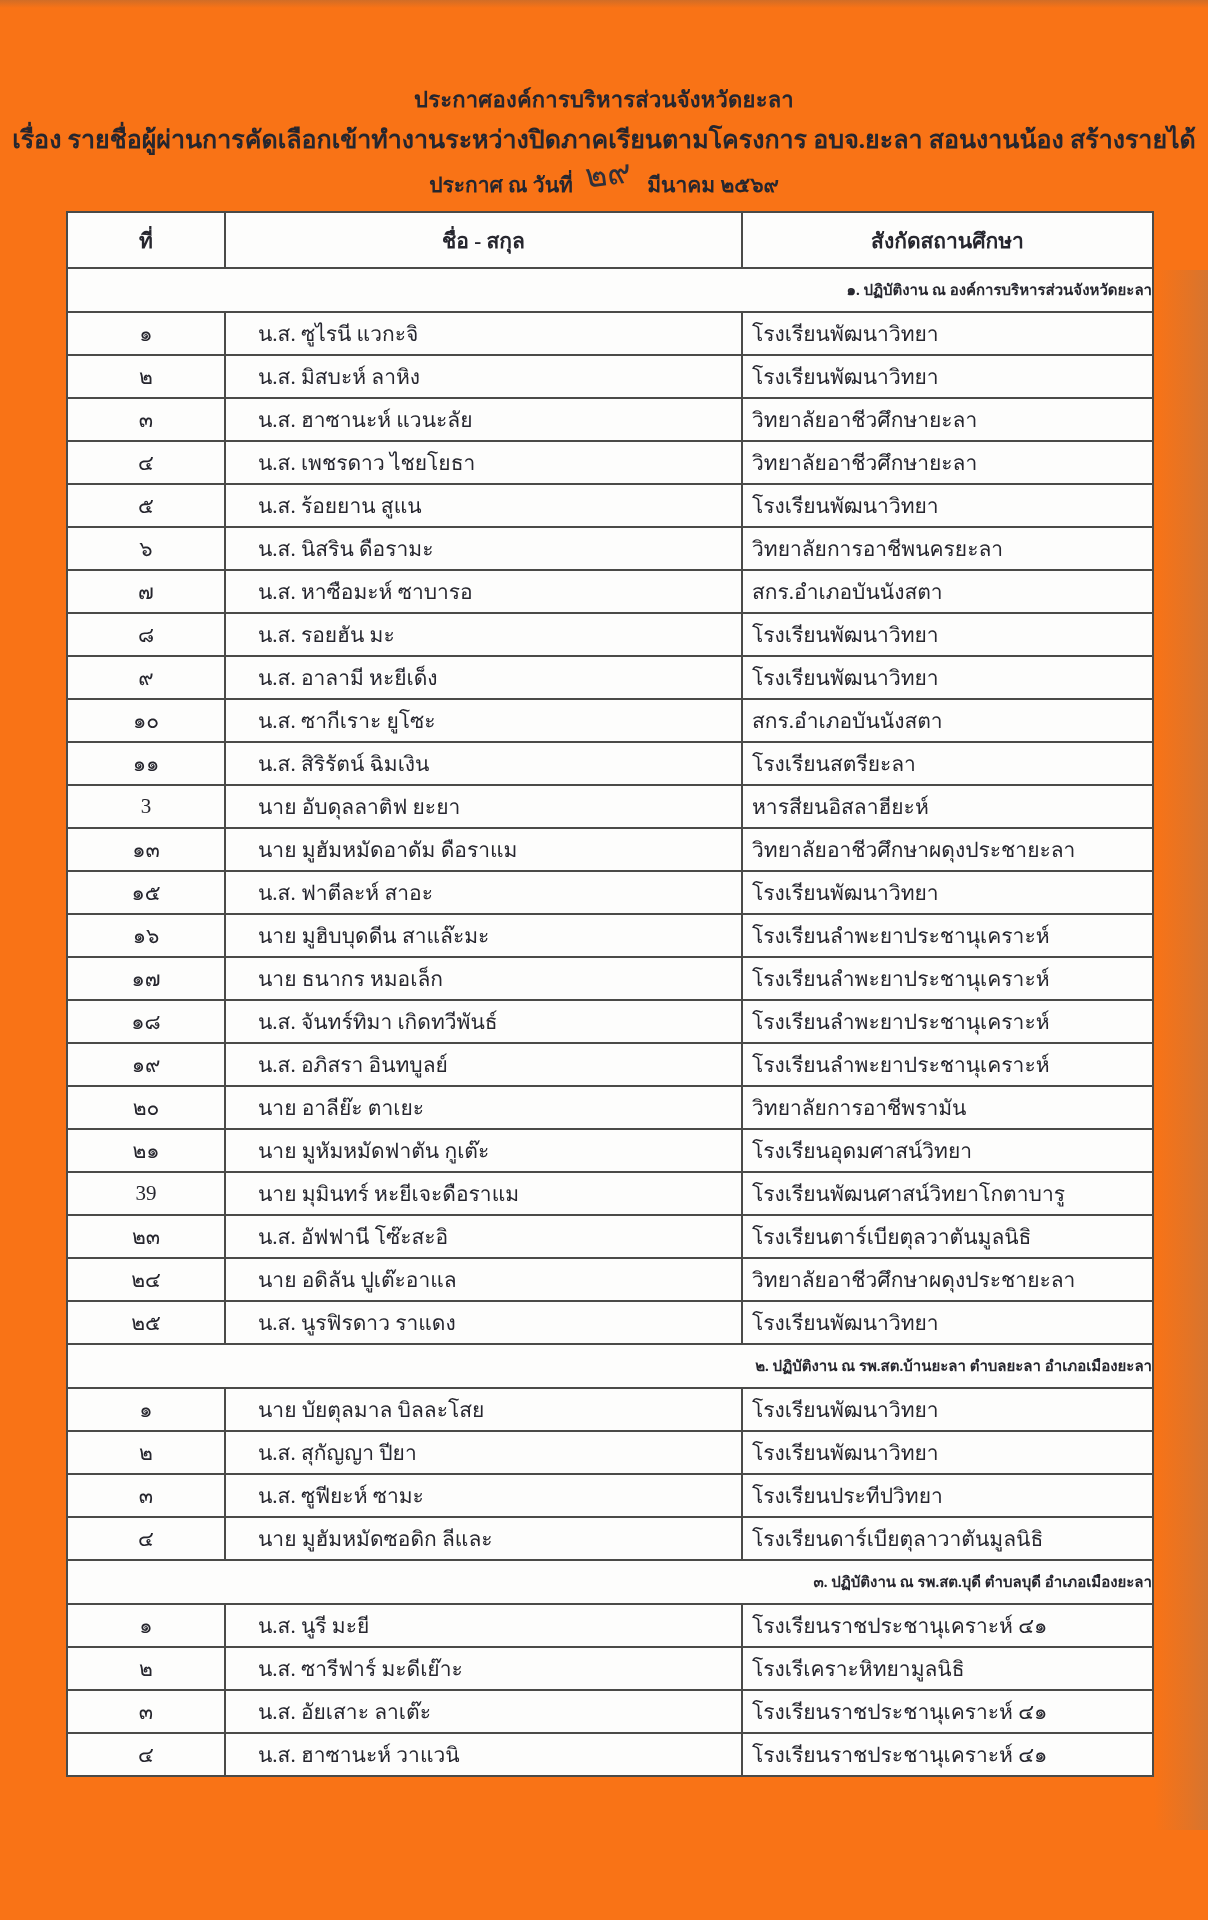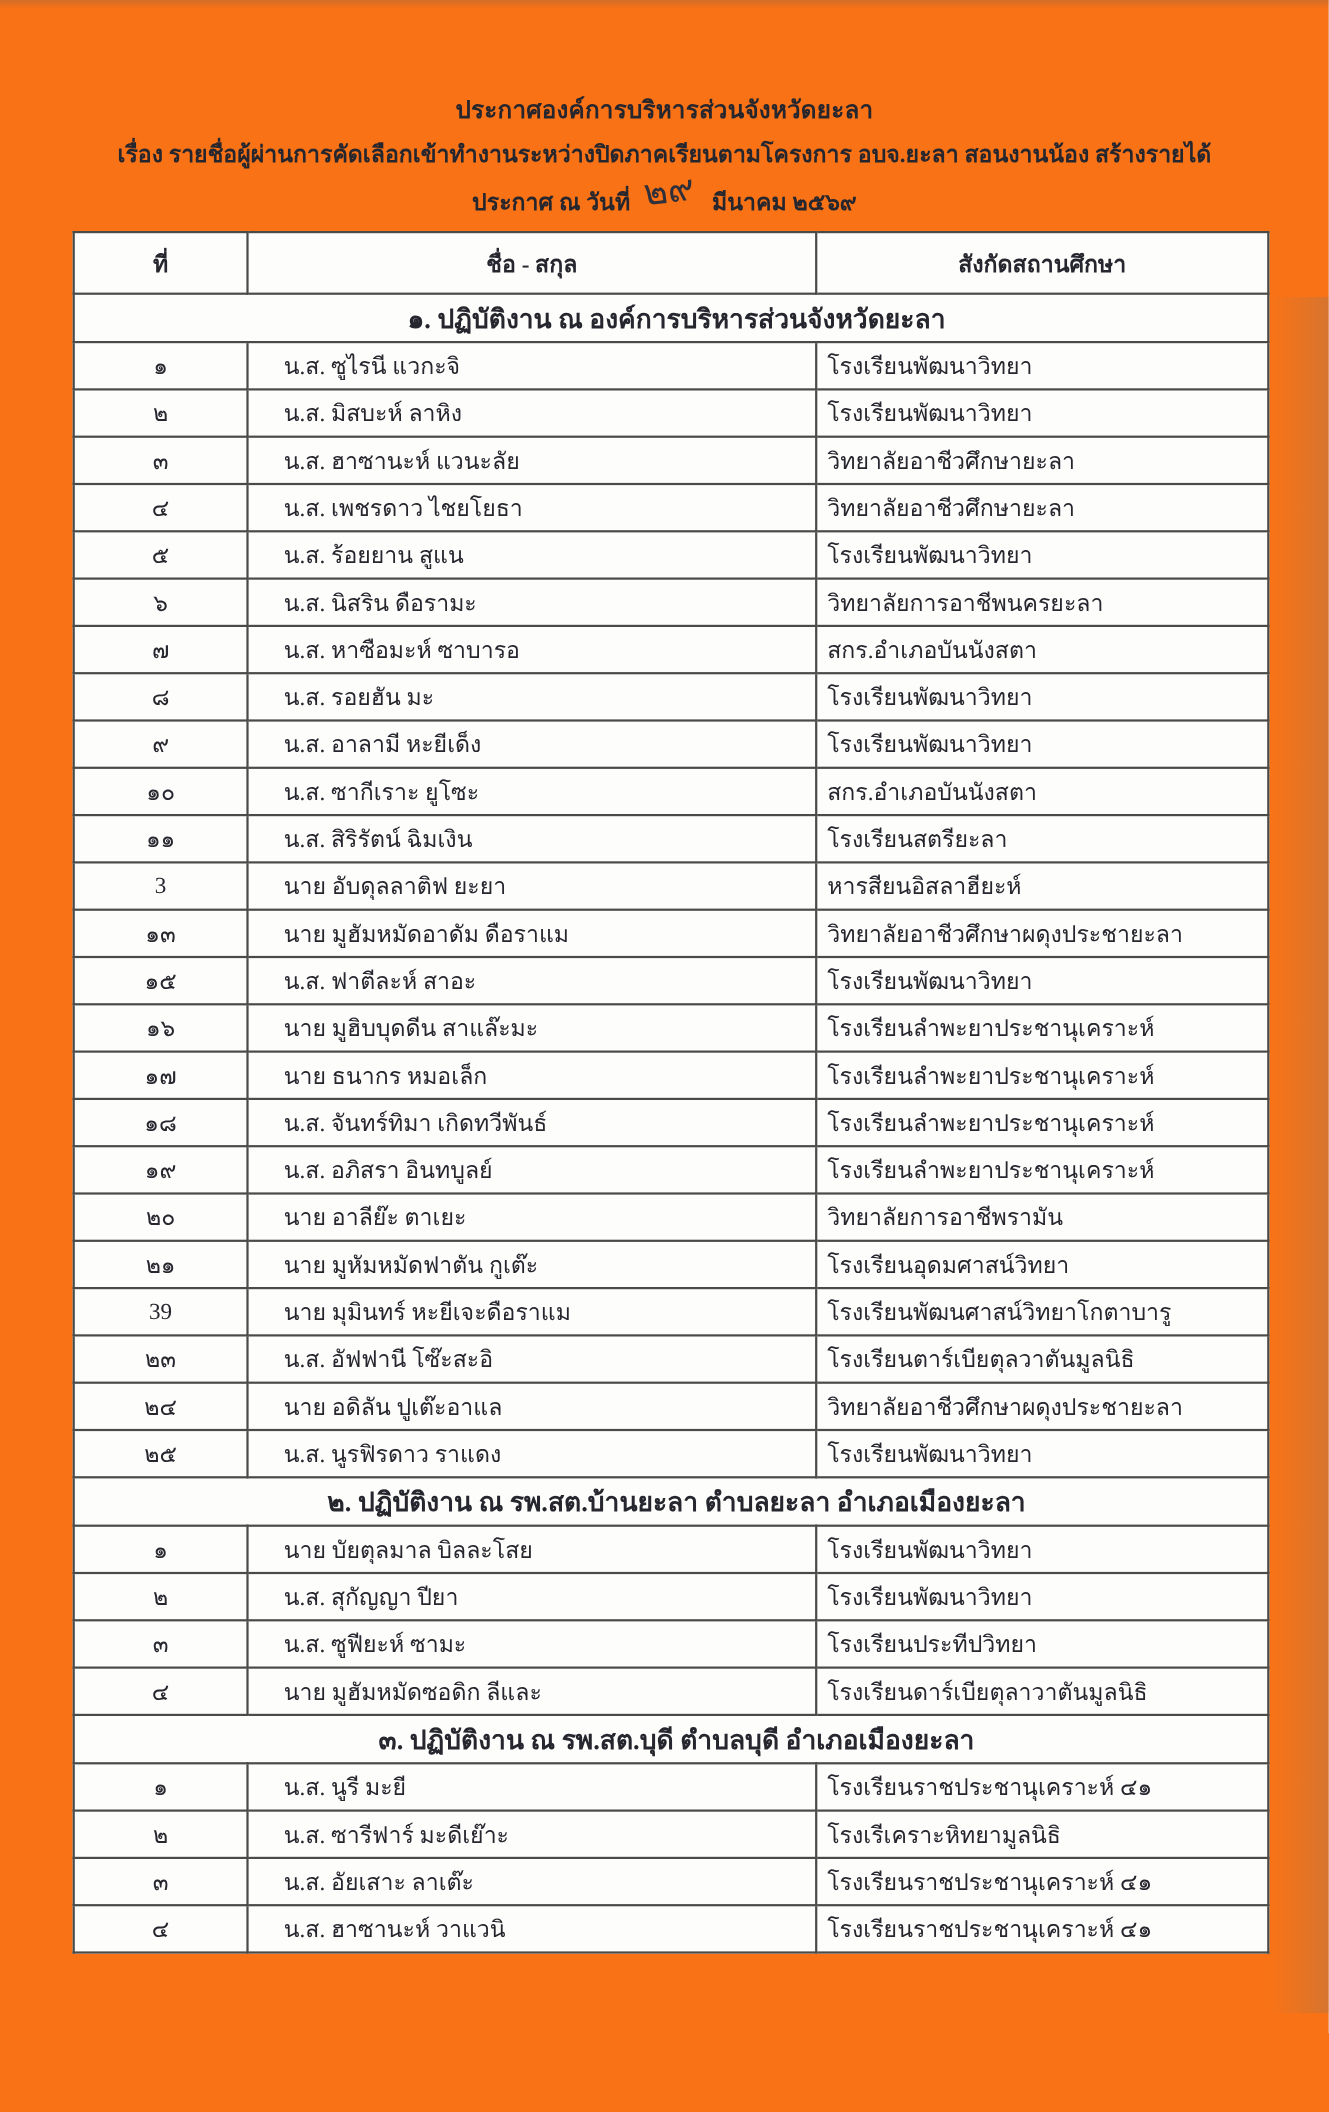--- a/index.html
+++ b/index.html
@@ -34,21 +34,21 @@
     background: linear-gradient(to bottom, rgba(90,90,88,0.25), rgba(0,0,0,0));
     pointer-events: none;
   }
   .doc-header {
     padding-top: 80px;
     text-align: center;
     font-weight: bold;
   }
   .doc-header .line { line-height: 40px; }
   .title   { font-size: 22px; letter-spacing: 0.2px; }
-  .subject { font-size: 21px; }
+  .subject { font-size: 25px; }
   .date-line { font-size: 21px; margin-top: 1px; }
   .handwritten {
     display: inline-block;
     font-size: 33px;
     font-weight: 500;
     transform: rotate(-7deg) translateY(-7px);
     margin: 0 10px 0 8px;
     color: #30303a;
   }
   table.doc-table {
@@ -70,24 +70,24 @@
   th.col-school { width: 409px; margin-left: 28px; }
   table.doc-table thead th {
     height: 54px;
     font-weight: bold;
     text-align: center;
     vertical-align: middle;
   }
   tr.section-row td {
     height: 42px;
     font-weight: bold;
-    text-align: center;
+    text-align: right;
     vertical-align: middle;
     padding-left: 10px;
-    font-size: 24px;
+    font-size: 15px;
   }
   tr.data-row td { height: 41px; vertical-align: middle; }
   tr.data-row td.c-no     { text-align: center; }
   tr.data-row td.c-name   { padding-left: 32px; margin-left: 24px; }
   tr.data-row td.c-school { padding-left: 9px; }
 </style>
 </head>
 <body>
 
 <div class="page">

